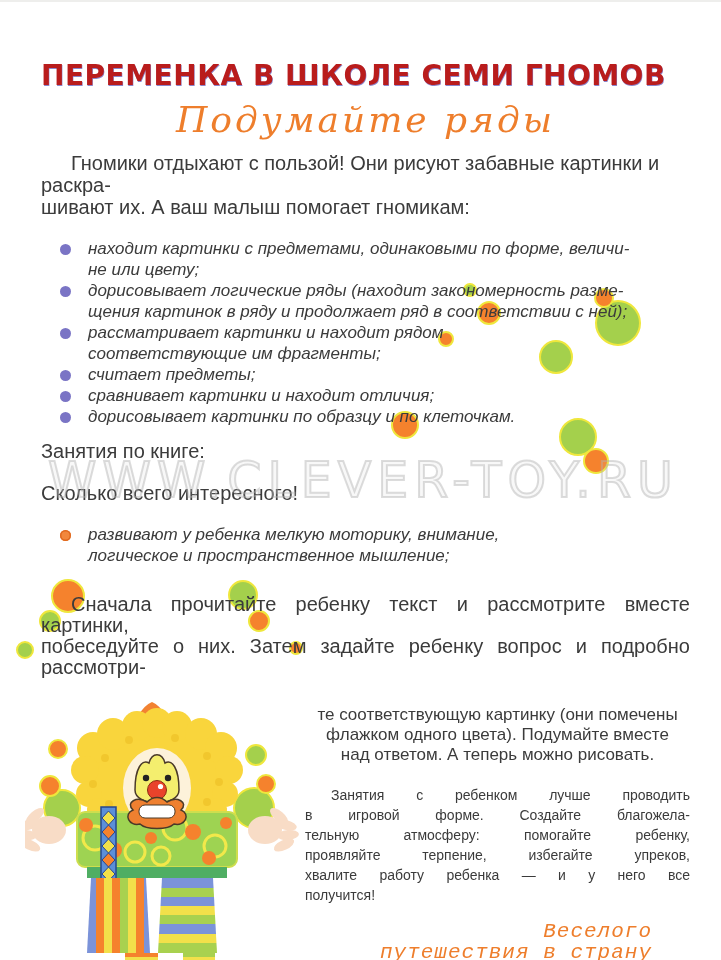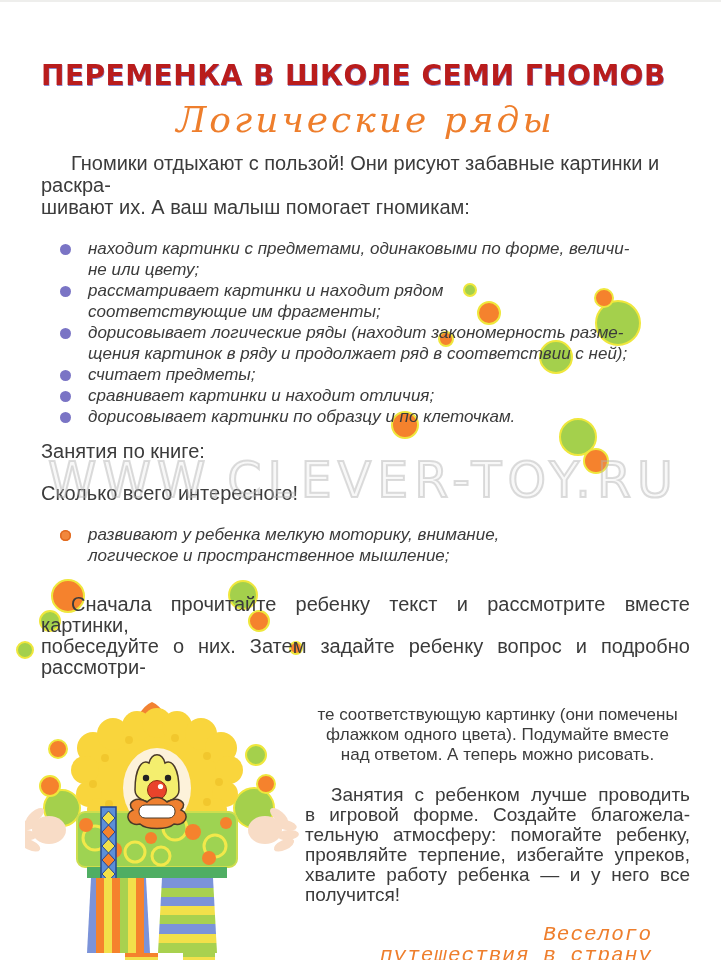--- a/index.html
+++ b/index.html
@@ -76,21 +76,21 @@
   }
   .col-wrap {
     padding-top: 7px;
     text-align: center;
     font-size: 17px;
     line-height: 20px;
     white-space: pre-line;
   }
   .col-play {
     margin-top: 20px;
-    font-size: 19px;
+    font-size: 14px;
     line-height: 20px;
     white-space: pre-line;
     text-align: justify;
     text-align-last: justify;
     text-indent: 26px;
   }
   .closing-script {
     margin-top: 16px;
     padding-right: 38px;
     text-align: right;
@@ -151,40 +151,40 @@
       <div class="decor-circle" style="left: 39px; top: 775px; height: 22px; width: 22px; background: rgb(245, 130, 45); border-color: rgb(239, 231, 60);"></div>
       <div class="decor-circle" style="left: 245px; top: 744px; height: 22px; width: 22px; background: rgb(164, 208, 76); border-color: rgb(239, 231, 60);"></div>
       <div class="decor-circle" style="left: 233px; top: 787px; height: 42px; width: 42px; background: rgb(164, 208, 76); border-color: rgb(239, 231, 60);"></div>
       <div class="decor-circle" style="left: 256px; top: 774px; height: 20px; width: 20px; background: rgb(245, 130, 45); border-color: rgb(239, 231, 60);"></div>
     </div>
 
   <div class="watermark">WWW.CLEVER-TOY.RU</div>
 
   <div class="content">
     <h1 class="series-title">ПЕРЕМЕНКА В ШКОЛЕ СЕМИ ГНОМОВ</h1>
-    <div class="topic-title">Логические ряды</div>
+    <div class="topic-title">Подумайте ряды</div>
 
     <p class="para indent p-intro">Гномики отдыхают с пользой! Они рисуют забавные картинки и раскра-
 шивают их. А ваш малыш помогает гномикам:</p>
 
     <ul class="list skills">
       <li>
         <span class="bullet-dot"></span>
         <span class="li-text">находит картинки с предметами, одинаковыми по форме, величи-
 не или цвету;</span>
       </li>
       <li>
         <span class="bullet-dot"></span>
+        <span class="li-text">дорисовывает логические ряды (находит закономерность разме-
+щения картинок в ряду и продолжает ряд в соответствии с ней);</span>
+      </li>
+      <li>
+        <span class="bullet-dot"></span>
         <span class="li-text">рассматривает картинки и находит рядом
 соответствующие им фрагменты;</span>
-      </li>
-      <li>
-        <span class="bullet-dot"></span>
-        <span class="li-text">дорисовывает логические ряды (находит закономерность разме-
-щения картинок в ряду и продолжает ряд в соответствии с ней);</span>
       </li>
       <li>
         <span class="bullet-dot"></span>
         <span class="li-text">считает предметы;</span>
       </li>
       <li>
         <span class="bullet-dot"></span>
         <span class="li-text">сравнивает картинки и находит отличия;</span>
       </li>
       <li>

